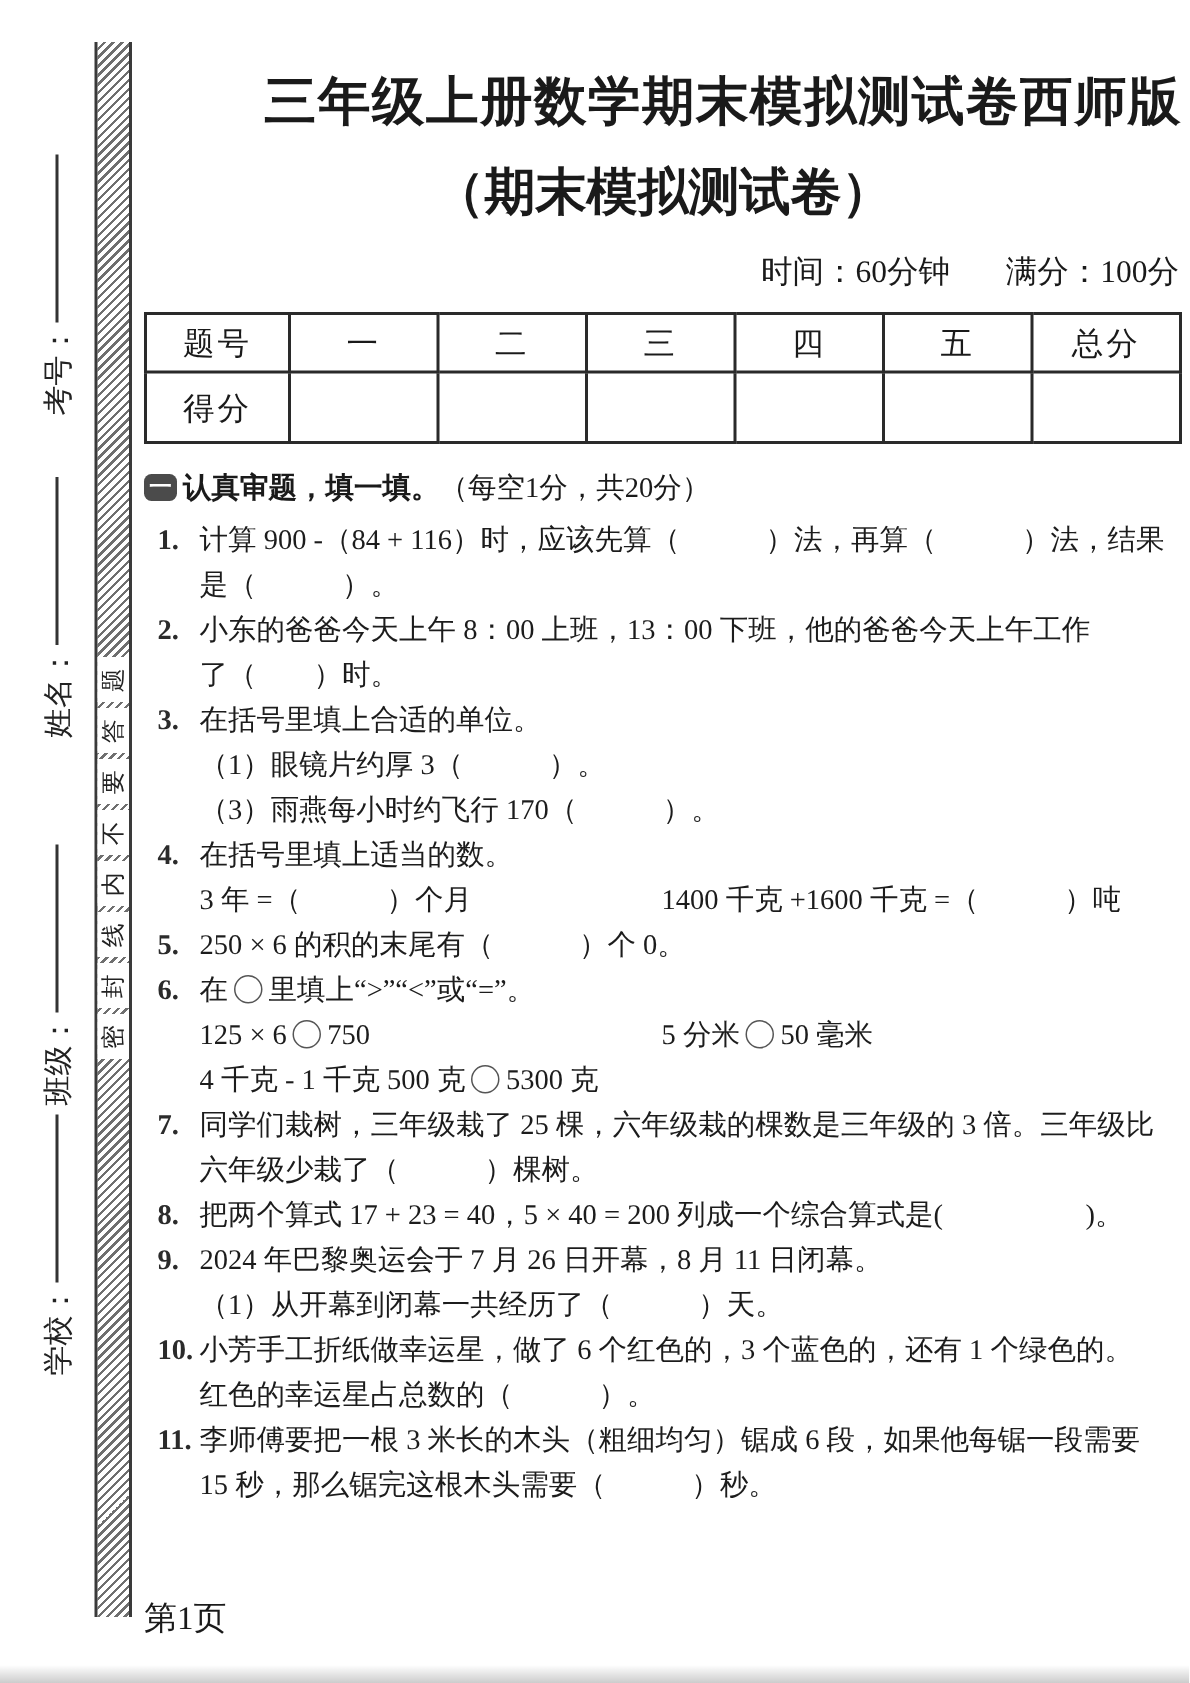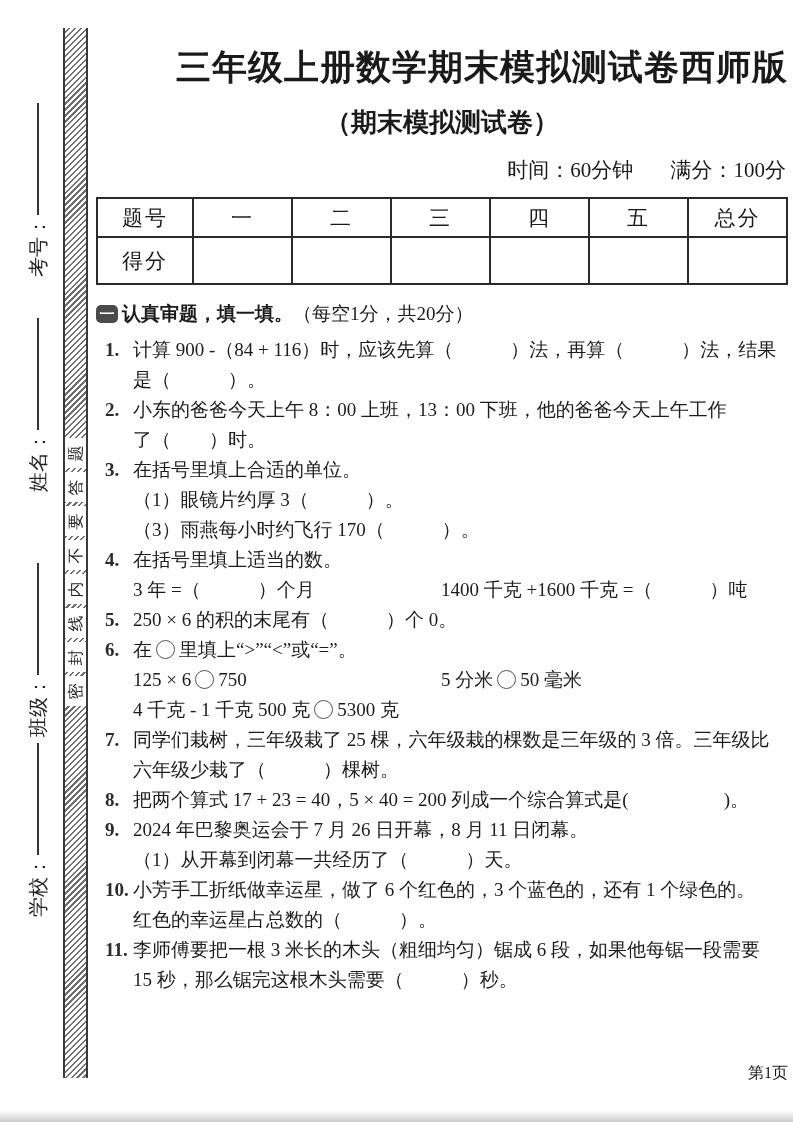--- a/index.html
+++ b/index.html
@@ -22,21 +22,21 @@
   .side-field {
     position:absolute; left:-92px; width:260px; height:30px;
     transform:rotate(-90deg);
     display:flex; align-items:center; justify-content:center;
     font-size:20px; color:#222; white-space:nowrap;
   }
   .blank-line { display:inline-block; width:112px; height:0; border-bottom:2px solid #333; margin-left:2px; }
   
   .content { position:absolute; left:96px; top:0; width:692px; }
   .title { margin:44px 0 0; text-align:right; font-size:35px; font-weight:bold; letter-spacing:1px; }
-  .subtitle { margin:14px 0 12px; text-align:center; font-size:26px; font-weight:bold; }
+  .subtitle { margin:14px 0 12px; text-align:center; font-size:34px; font-weight:bold; }
   .info { margin-top:16px; text-align:right; font-size:21px; padding-right:2px; }
   .info span + span { margin-left:32px; }
   table.score { margin-top:13px; width:100%; border-collapse:collapse; table-layout:fixed; }
   table.score td { border:2px solid #2a2a2a; text-align:center; font-size:21px; letter-spacing:2px; }
   table.score tr:first-child td { height:35px; }
   table.score tr:last-child td { height:43px; }
   .sec { margin-top:16px; display:flex; align-items:center; font-size:19px; }
   .badge {
     flex:none; width:22px; height:18px; margin-right:4px;
     background:#4b4b4b; border-radius:5px; color:#fff;
@@ -49,21 +49,21 @@
   .qnum { flex:none; width:28px; font-weight:bold; color:#2b2b2b; }
   .qbody { flex:1; min-width:0; }
   .qtext, .qsub, .pl, .pr { white-space:pre-wrap; }
   .pair { display:flex; }
   .pl { flex:none; width:308px; }
   .pr { flex:1; }
   .circ {
     display:inline-block; width:17px; height:17px; margin:0 4px;
     border:1.5px solid #555; border-radius:50%; vertical-align:-3px; background:#fff;
   }
-  .footer { position:absolute; left:96px; width:692px; bottom:38px; text-align:right; font-size:16px; }
+  .footer { position:absolute; left:96px; width:692px; bottom:28px; text-align:left; font-size:22px; }
   .scan-edge { position:absolute; left:0; right:0; bottom:0; height:12px;
     background:linear-gradient(to bottom, rgba(0,0,0,0), rgba(0,0,0,0.20)); }
 </style>
 </head>
 <body>
 
 <div class="page">
 
   <div class="side-field" style="top:175px;">
     <span>考号：</span>

